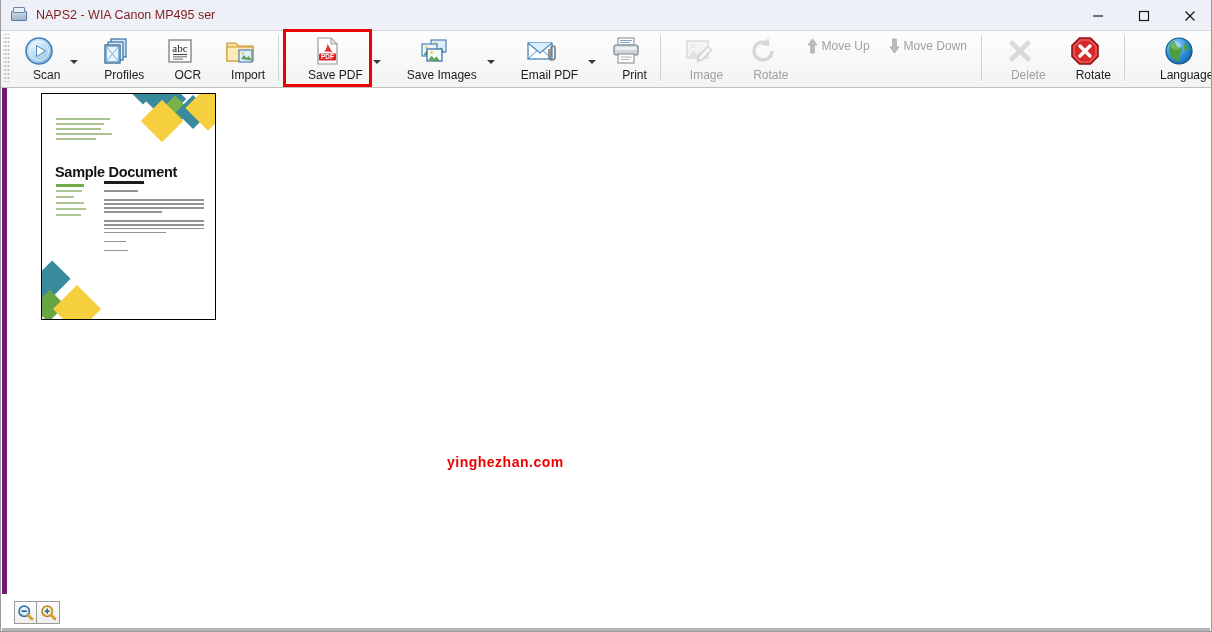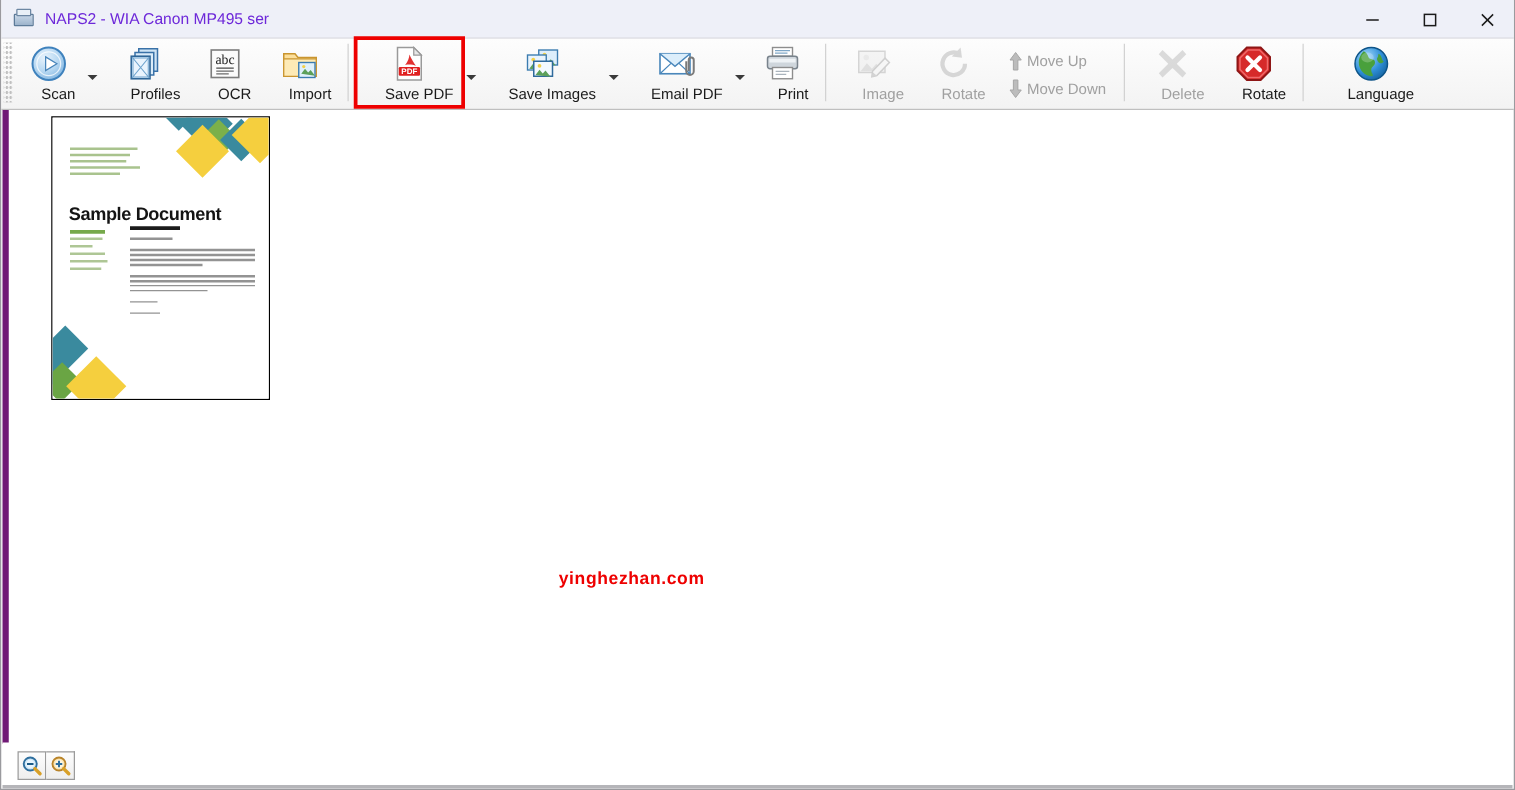--- a/index.html
+++ b/index.html
@@ -41,21 +41,21 @@
     border-radius: 1px;
   }
   #app-icon .scanner-lid {
     position: absolute; left: 2px; top: 0px;
     width: 12px; height: 6px;
     background: #e9f0f7;
     border: 1px solid #6d87a3;
     border-radius: 1px;
   }
   #title-text {
-    font-size: 12.5px; color: #6d28d9;
+    font-size: 12.5px; color: #7f1d1d;
     white-space: nowrap;
   }
   #window-controls {
     position: absolute; right: 0; top: 0;
     height: 31px; display: flex;
   }
   .wc-btn {
     width: 46px; height: 31px;
     display: flex; align-items: center; justify-content: center;
     cursor: default;
@@ -109,21 +109,21 @@
     flex: 0 0 auto;
     padding-top: 8px;
   }
   .dd-arrow i {
     display: block; width: 0; height: 0;
     border-left: 4px solid transparent;
     border-right: 4px solid transparent;
     border-top: 4px solid #3a3a3a;
   }
   .tb-stack {
-    display: flex; flex-direction: column; justify-content: center;
+    display: flex; justify-content: center;
     height: 54px; padding-top: 4px;
     flex: 0 0 auto;
   }
   .tb-stack-row {
     display: flex; align-items: center;
     padding: 2px 8px;
     font-size: 12px; color: #1b1b1b;
     white-space: nowrap;
     height: 22px;
   }

